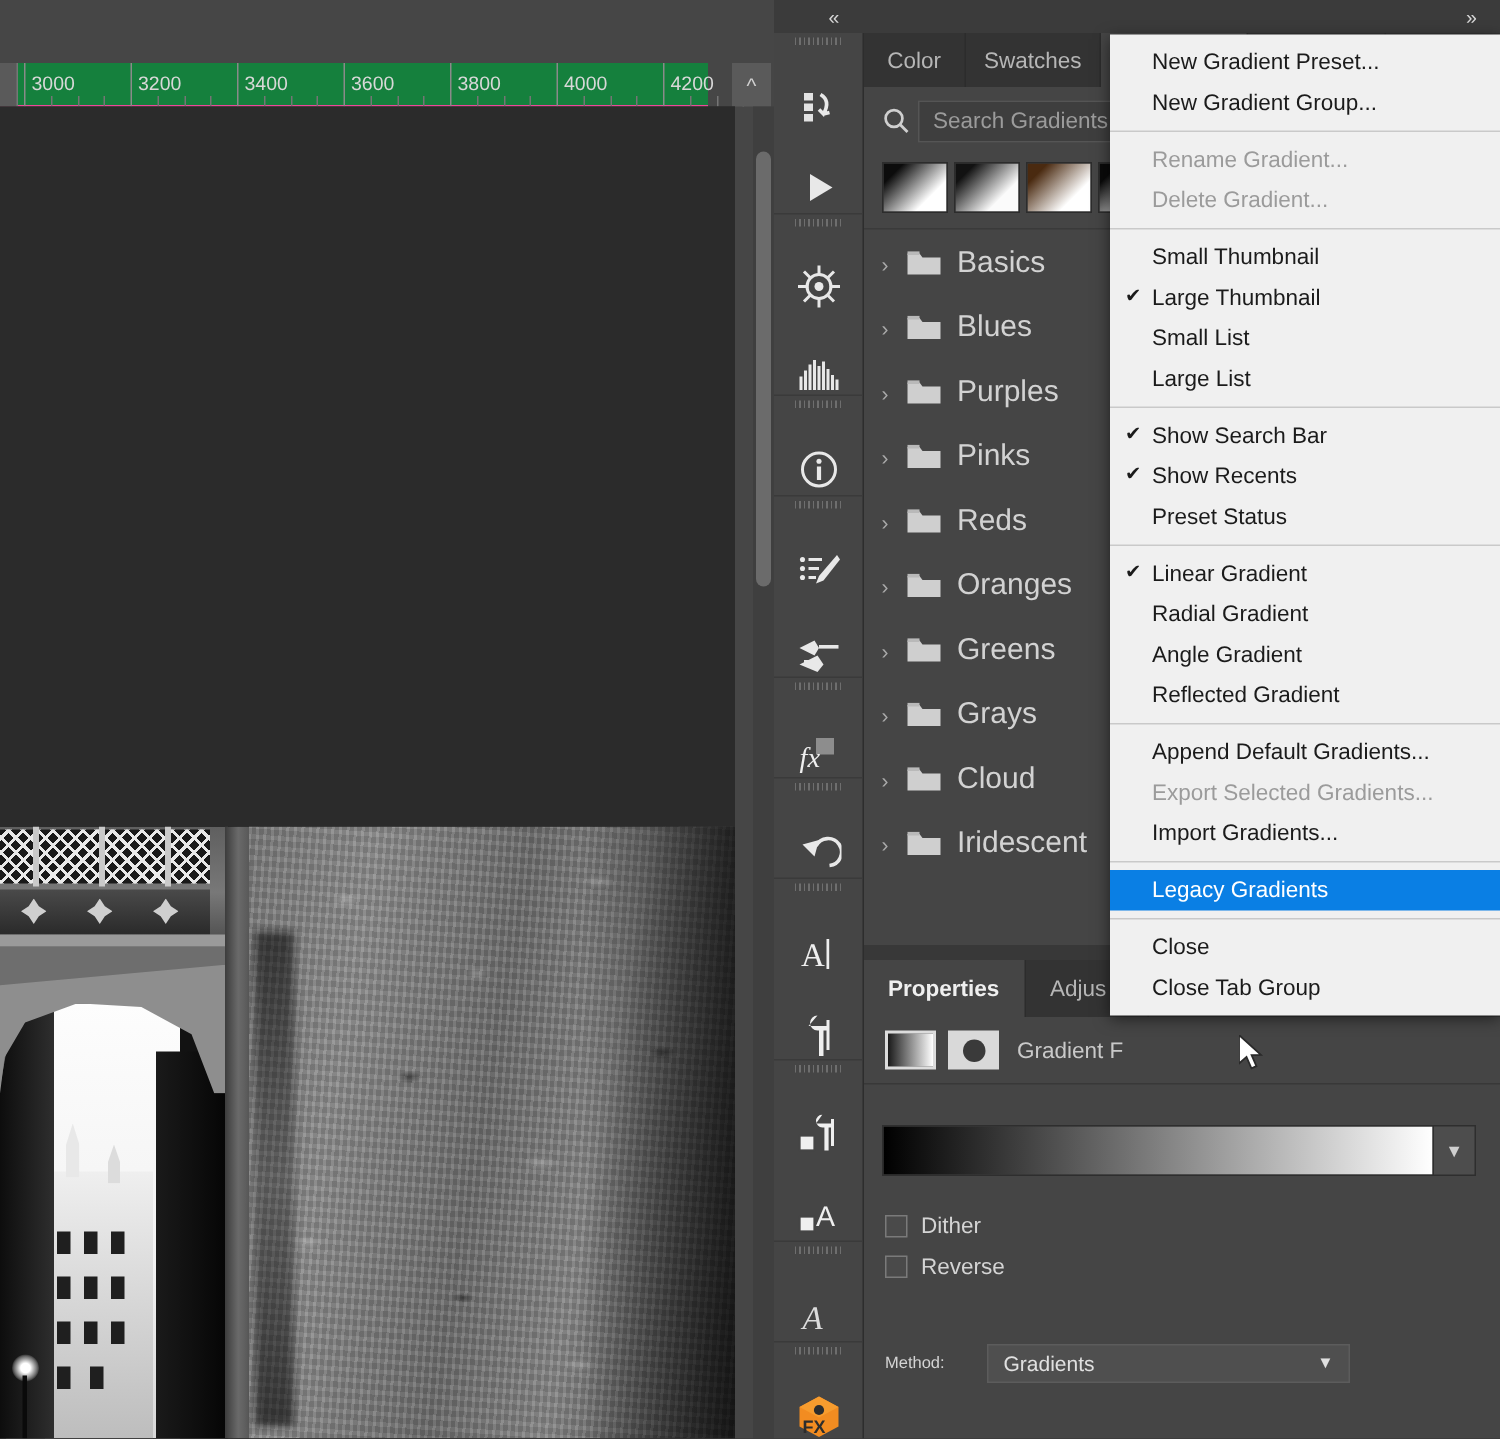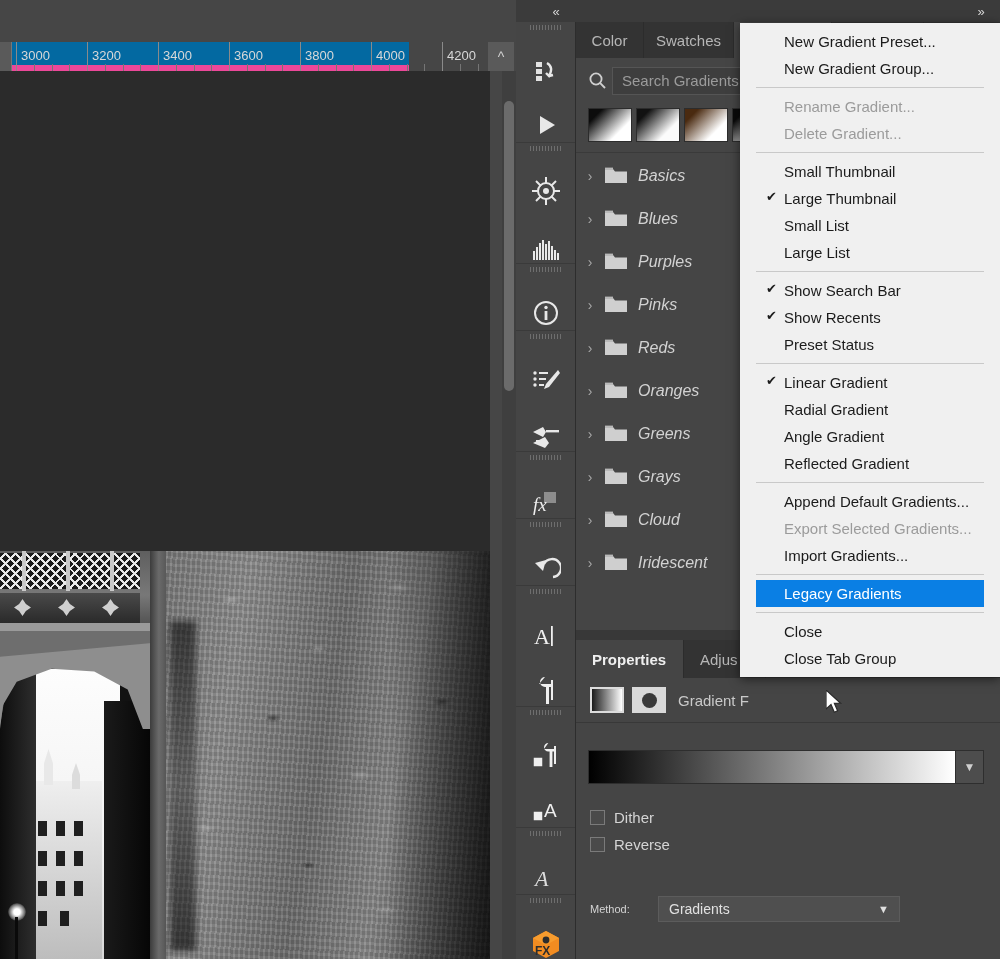--- a/index.html
+++ b/index.html
@@ -2,22 +2,22 @@
 <html><head>
 <meta charset="utf-8">
 <style>
   * { box-sizing: border-box; margin:0; padding:0; }
   html,body{ width:1000px; height:959px; overflow:hidden; background:#3b3b3b;
     font-family:"Liberation Sans", sans-serif; }
   #app{ position:relative; width:1000px; height:959px; }
 
   
   .doc-area{ position:absolute; left:0; top:0; width:516px; height:959px; background:#464646; }
-  .ruler{ position:absolute; left:0; top:42px; width:409px; height:29px;
-    background:#0369a1; border-bottom:6px solid #ec4899; }
+  .ruler{ position:absolute; left:0; top:42px; width:472px; height:29px;
+    background:#15803d; border-bottom:1px solid #ec4899; }
   .ruler .tick{ position:absolute; top:0; width:1px; height:29px; background:#8a8a8a; }
   .ruler .minitick{ position:absolute; top:22px; width:1px; height:7px; background:#757575; }
   .ruler .rlabel{ position:absolute; top:6px; font-size:13px; color:#d8d8d8;
     font-family:"Liberation Sans", sans-serif; white-space:nowrap; }
   .ruler-corner{ position:absolute; left:0; top:42px; width:12px; height:29px; background:#5a5a5a; border-right:1px solid #777; }
   .ruler-chevron{ position:absolute; right:2px; top:42px; width:26px; height:29px; background:#5a5a5a;
     display:flex; align-items:center; justify-content:center; color:#d0d0d0; font-size:14px; }
 
   .canvas{ position:absolute; left:0; top:71px; width:490px; height:888px; background:#222; overflow:hidden; }
   .photo-top{ position:absolute; left:0; top:0; width:490px; height:480px; background:#2b2b2b; }
@@ -122,21 +122,21 @@
   .searchbox{ position:absolute; left:36px; top:9px; width:372px; height:28px; background:#3e3e3e;
     border:1px solid #555; color:#9b9b9b; font-size:15px; padding:0 9px; line-height:26px; }
   .recents{ position:absolute; left:12px; top:50px; width:400px; height:34px; display:flex; gap:4px; }
   .sw{ width:44px; height:34px; border:1px solid #2c2c2c; }
   .sepline{ position:absolute; left:0; top:94px; width:424px; height:1px; background:#3a3a3a; }
 
   .folderlist{ position:absolute; left:0; top:96px; width:424px; height:476px; }
   .frow{ position:absolute; left:0; width:424px; height:43px; display:flex; align-items:center; }
   .fchev{ width:28px; text-align:center; color:#a9a9a9; font-size:14px; }
   .ffolder{ width:34px; display:flex; align-items:center; }
-  .flabel{ font-size:16px; color:#d2d2d2;font-style:italic; }
+  .flabel{ font-size:20px; color:#d2d2d2; }
 
   .propsplit{ position:absolute; left:0; top:630px; width:424px; height:10px; background:#383838; }
 
   .propspanel{ position:absolute; left:0; top:640px; width:424px; height:319px; background:#454545; }
   .ptabrow{ position:absolute; left:0; top:0; width:424px; height:38px; background:#333; }
   .ptab{ position:absolute; top:0; height:38px; display:flex; align-items:center; padding:0 16px;
     font-size:15px; color:#b6b6b6; border-right:1px solid #2c2c2c; }
   .ptab.active{ background:#454545; color:#efefef; font-weight:bold; }
   .prow1{ position:absolute; left:0; top:38px; width:424px; height:44px; display:flex; align-items:center; }
   .gthumb{ width:34px; height:26px; margin-left:14px; border:2px solid #dcdcdc;
@@ -154,21 +154,21 @@
   .chk{ position:absolute; left:14px; width:180px; height:22px; display:flex; align-items:center; }
   .chkbox{ width:15px; height:15px; border:1px solid #7a7a7a; background:#4a4a4a; display:block; }
   .chklabel{ margin-left:9px; font-size:15px; color:#d4d4d4; }
   .methodrow{ position:absolute; left:14px; top:255px; width:396px; height:28px; display:flex; align-items:center; }
   .methodlabel{ font-size:11px; color:#d4d4d4; width:68px; }
   .methodsel{ width:242px; height:26px; background:#4f4f4f; border:1px solid #5c5c5c; color:#e0e0e0;
     font-size:14px; display:flex; align-items:center; padding:0 10px; justify-content:space-between; }
 
   
   .flyout{ position:absolute; left:740px; top:23px; width:260px; background:#f0f0f0;
-    box-shadow:0 2px 10px rgba(0,0,0,.55); z-index:50; padding:5px 16px; }
+    box-shadow:0 2px 10px rgba(0,0,0,.55); z-index:50; padding:5px 0; }
   .mi{ height:27px; display:flex; align-items:center; font-size:15px; color:#1b1b1b;
     padding-left:28px; position:relative; }
   .mi.disabled{ color:#9b9b9b; }
   .mi.highlight{ background:#0a7fe4; color:#fff; }
   .mi .check{ position:absolute; left:10px; top:4px; font-size:13px; }
   .msep{ height:1px; background:#c9c9c9; margin:5px 0; }
 
   .cursor{ position:absolute; left:826px; top:690px; z-index:60; }
 </style>
 </head>

